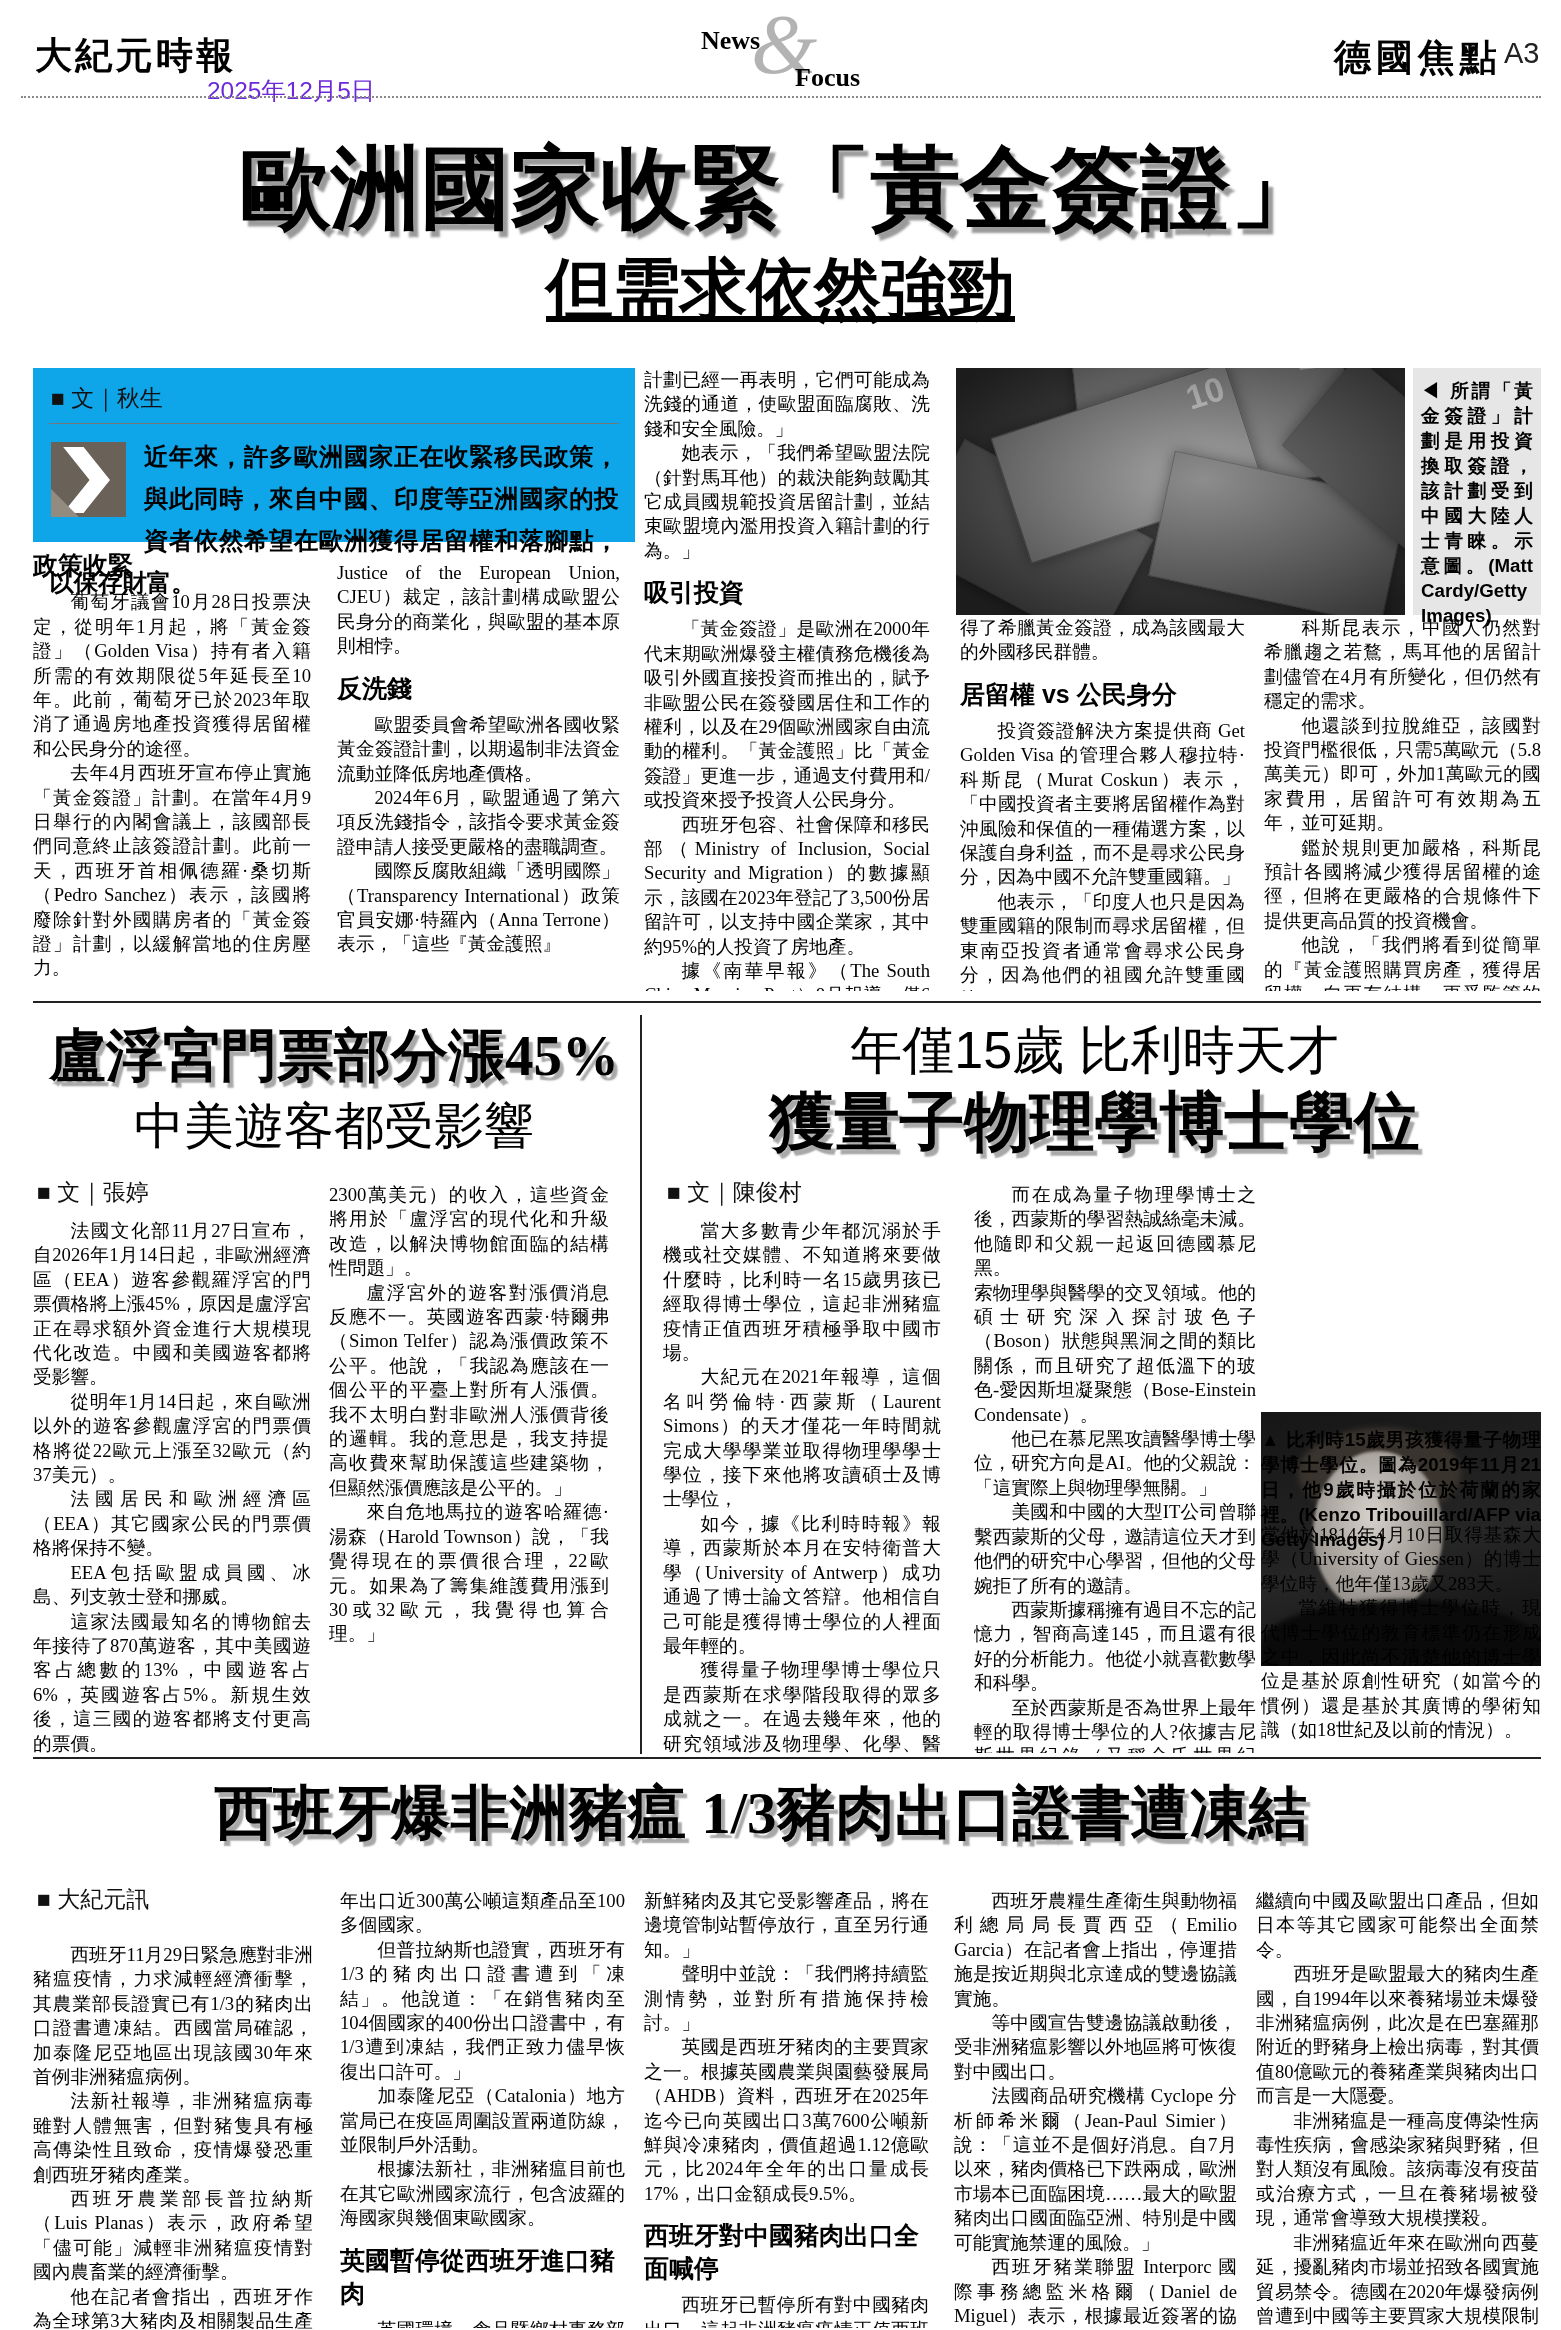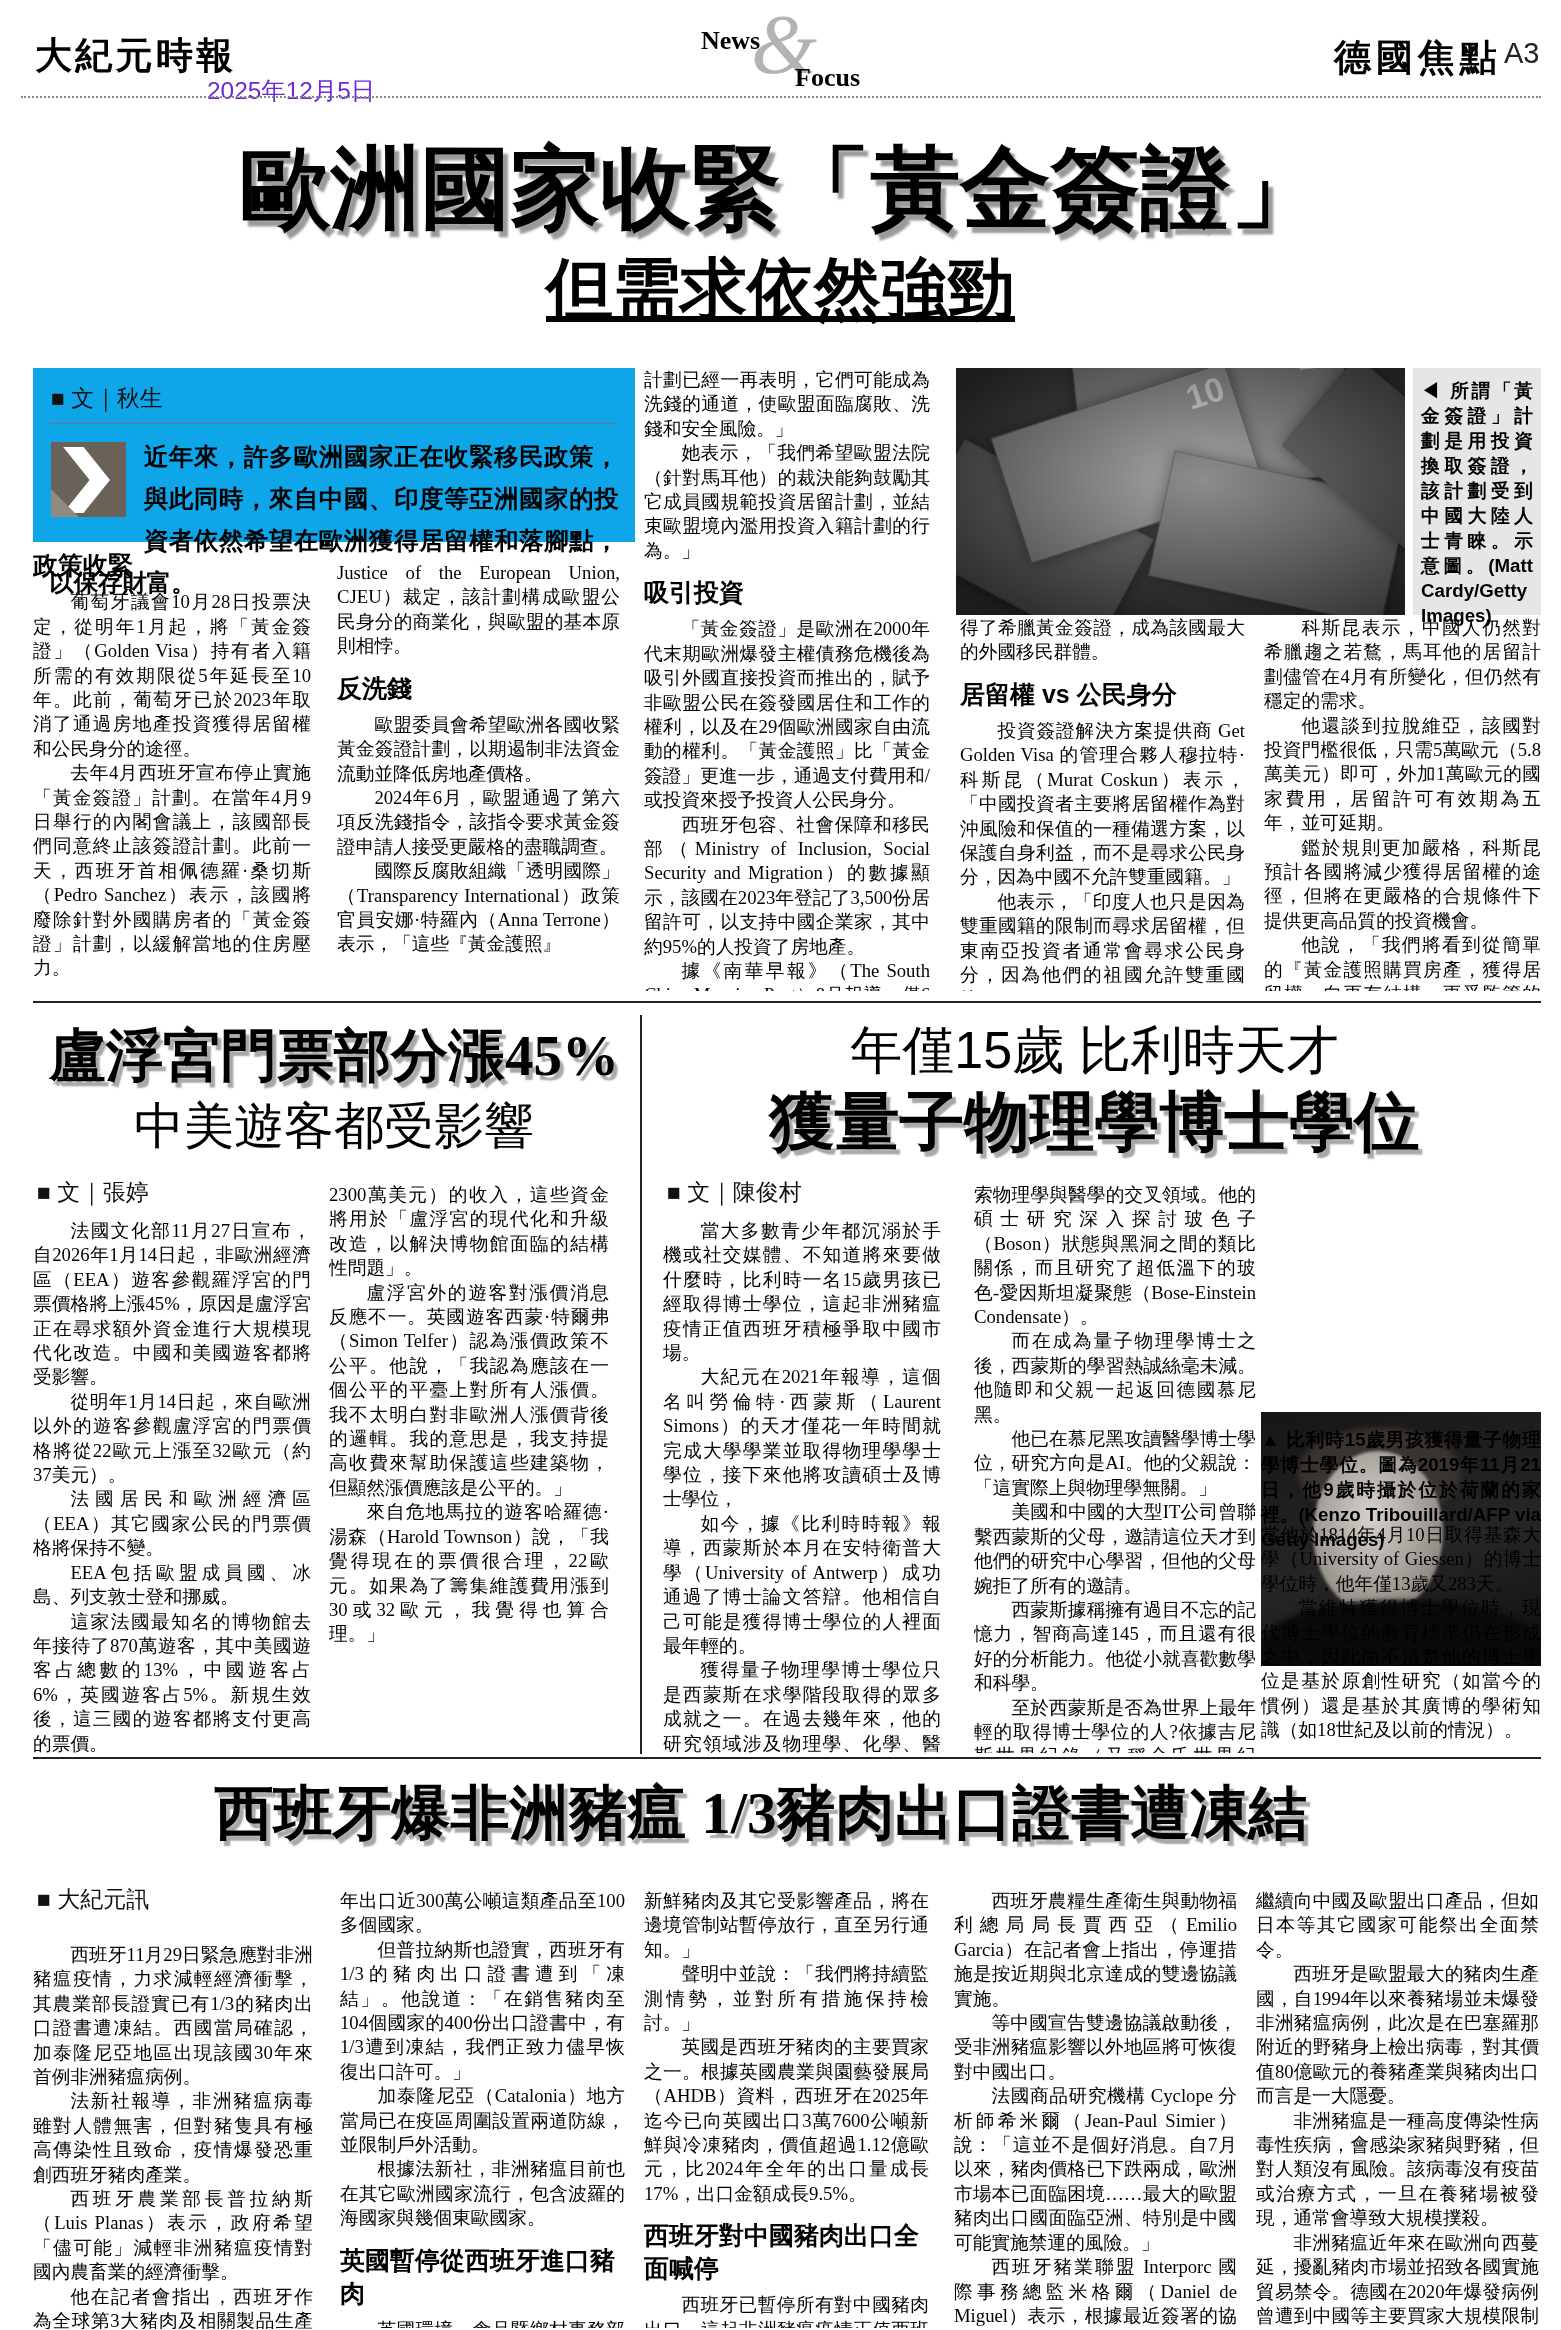--- a/index.html
+++ b/index.html
@@ -142,22 +142,22 @@
 <div class="abs h2sans" style="left:651px;top:1020px;width:887px;font-size:52px;line-height:60px;">年僅15歲 比利時天才</div>
 <div class="abs h2serif" style="left:651px;top:1085px;width:887px;font-size:65px;line-height:75px;">獲量子物理學博士學位</div>
 <div class="abs byline" style="left:667px;top:1177px;">■ 文｜陳俊村</div>
 <div class="abs col" style="left:663px;top:1219px;width:278px;height:534px;">
     <div class="para">當大多數青少年都沉溺於手機或社交媒體、不知道將來要做什麼時，比利時一名15歲男孩已經取得博士學位，這起非洲豬瘟疫情正值西班牙積極爭取中國市場。</div>
     <div class="para">大紀元在2021年報導，這個名叫勞倫特·西蒙斯（Laurent Simons）的天才僅花一年時間就完成大學學業並取得物理學學士學位，接下來他將攻讀碩士及博士學位，</div>
     <div class="para">如今，據《比利時時報》報導，西蒙斯於本月在安特衛普大學（University of Antwerp）成功通過了博士論文答辯。他相信自己可能是獲得博士學位的人裡面最年輕的。</div>
     <div class="para">獲得量子物理學博士學位只是西蒙斯在求學階段取得的眾多成就之一。在過去幾年來，他的研究領域涉及物理學、化學、醫學和人工智能（AI）。他在德國馬克斯·普朗克研究所（Max Planck Institutes）完成了量子光學領域的實習，並開始探</div>
   </div>
 <div class="abs col" style="left:974px;top:1183px;width:282px;height:570px;">
+    <div class="para">而在成為量子物理學博士之後，西蒙斯的學習熱誠絲毫未減。他隨即和父親一起返回德國慕尼黑。</div>
     <div class="para ni">索物理學與醫學的交叉領域。他的碩士研究深入探討玻色子（Boson）狀態與黑洞之間的類比關係，而且研究了超低溫下的玻色-愛因斯坦凝聚態（Bose-Einstein Condensate）。</div>
-    <div class="para">而在成為量子物理學博士之後，西蒙斯的學習熱誠絲毫未減。他隨即和父親一起返回德國慕尼黑。</div>
     <div class="para">他已在慕尼黑攻讀醫學博士學位，研究方向是AI。他的父親說：「這實際上與物理學無關。」</div>
     <div class="para">美國和中國的大型IT公司曾聯繫西蒙斯的父母，邀請這位天才到他們的研究中心學習，但他的父母婉拒了所有的邀請。</div>
     <div class="para">西蒙斯據稱擁有過目不忘的記憶力，智商高達145，而且還有很好的分析能力。他從小就喜歡數學和科學。</div>
     <div class="para">至於西蒙斯是否為世界上最年輕的取得博士學位的人?依據吉尼斯世界紀錄（又稱金氏世界紀錄），目前世界上取得博士學位最年輕的人是德國天才維特（Karl Witte）。</div>
   </div>
 
 <div class="abs boyphoto" style="left:1261px;top:1165px;width:280px;height:254px;">
   <div class="hair"></div>
   <div class="face"></div>
   <div class="shoulder"></div>

